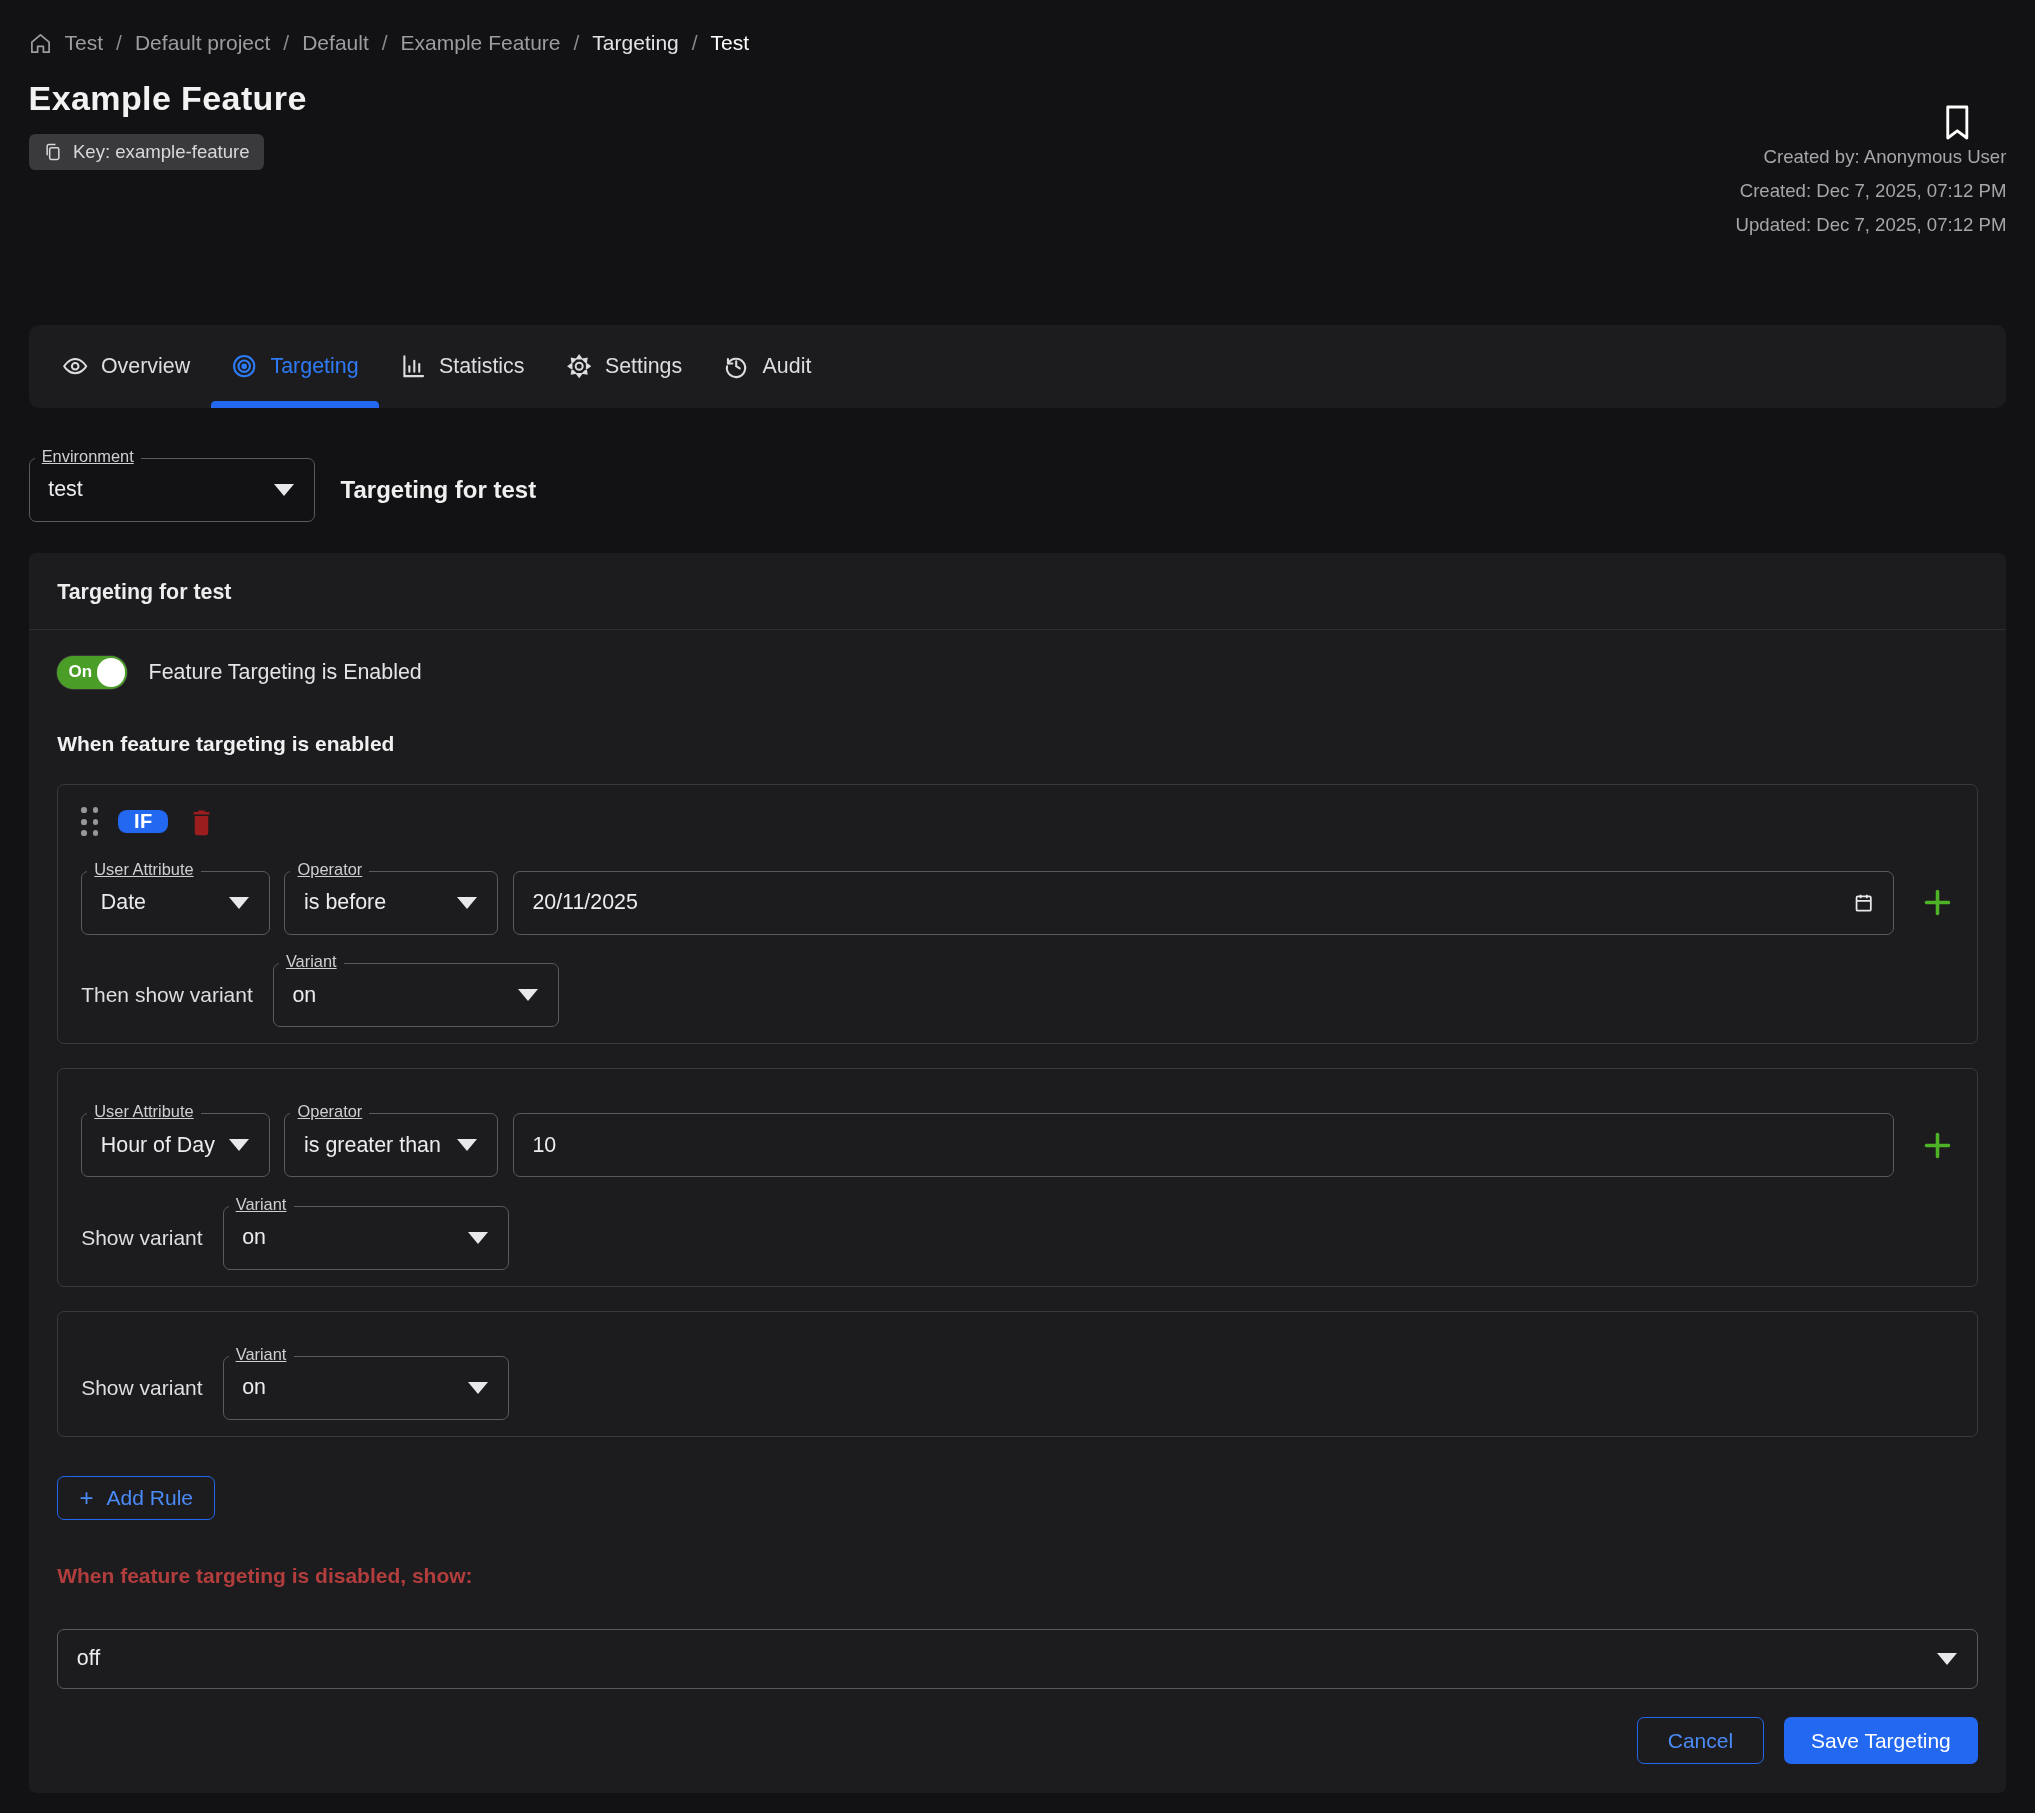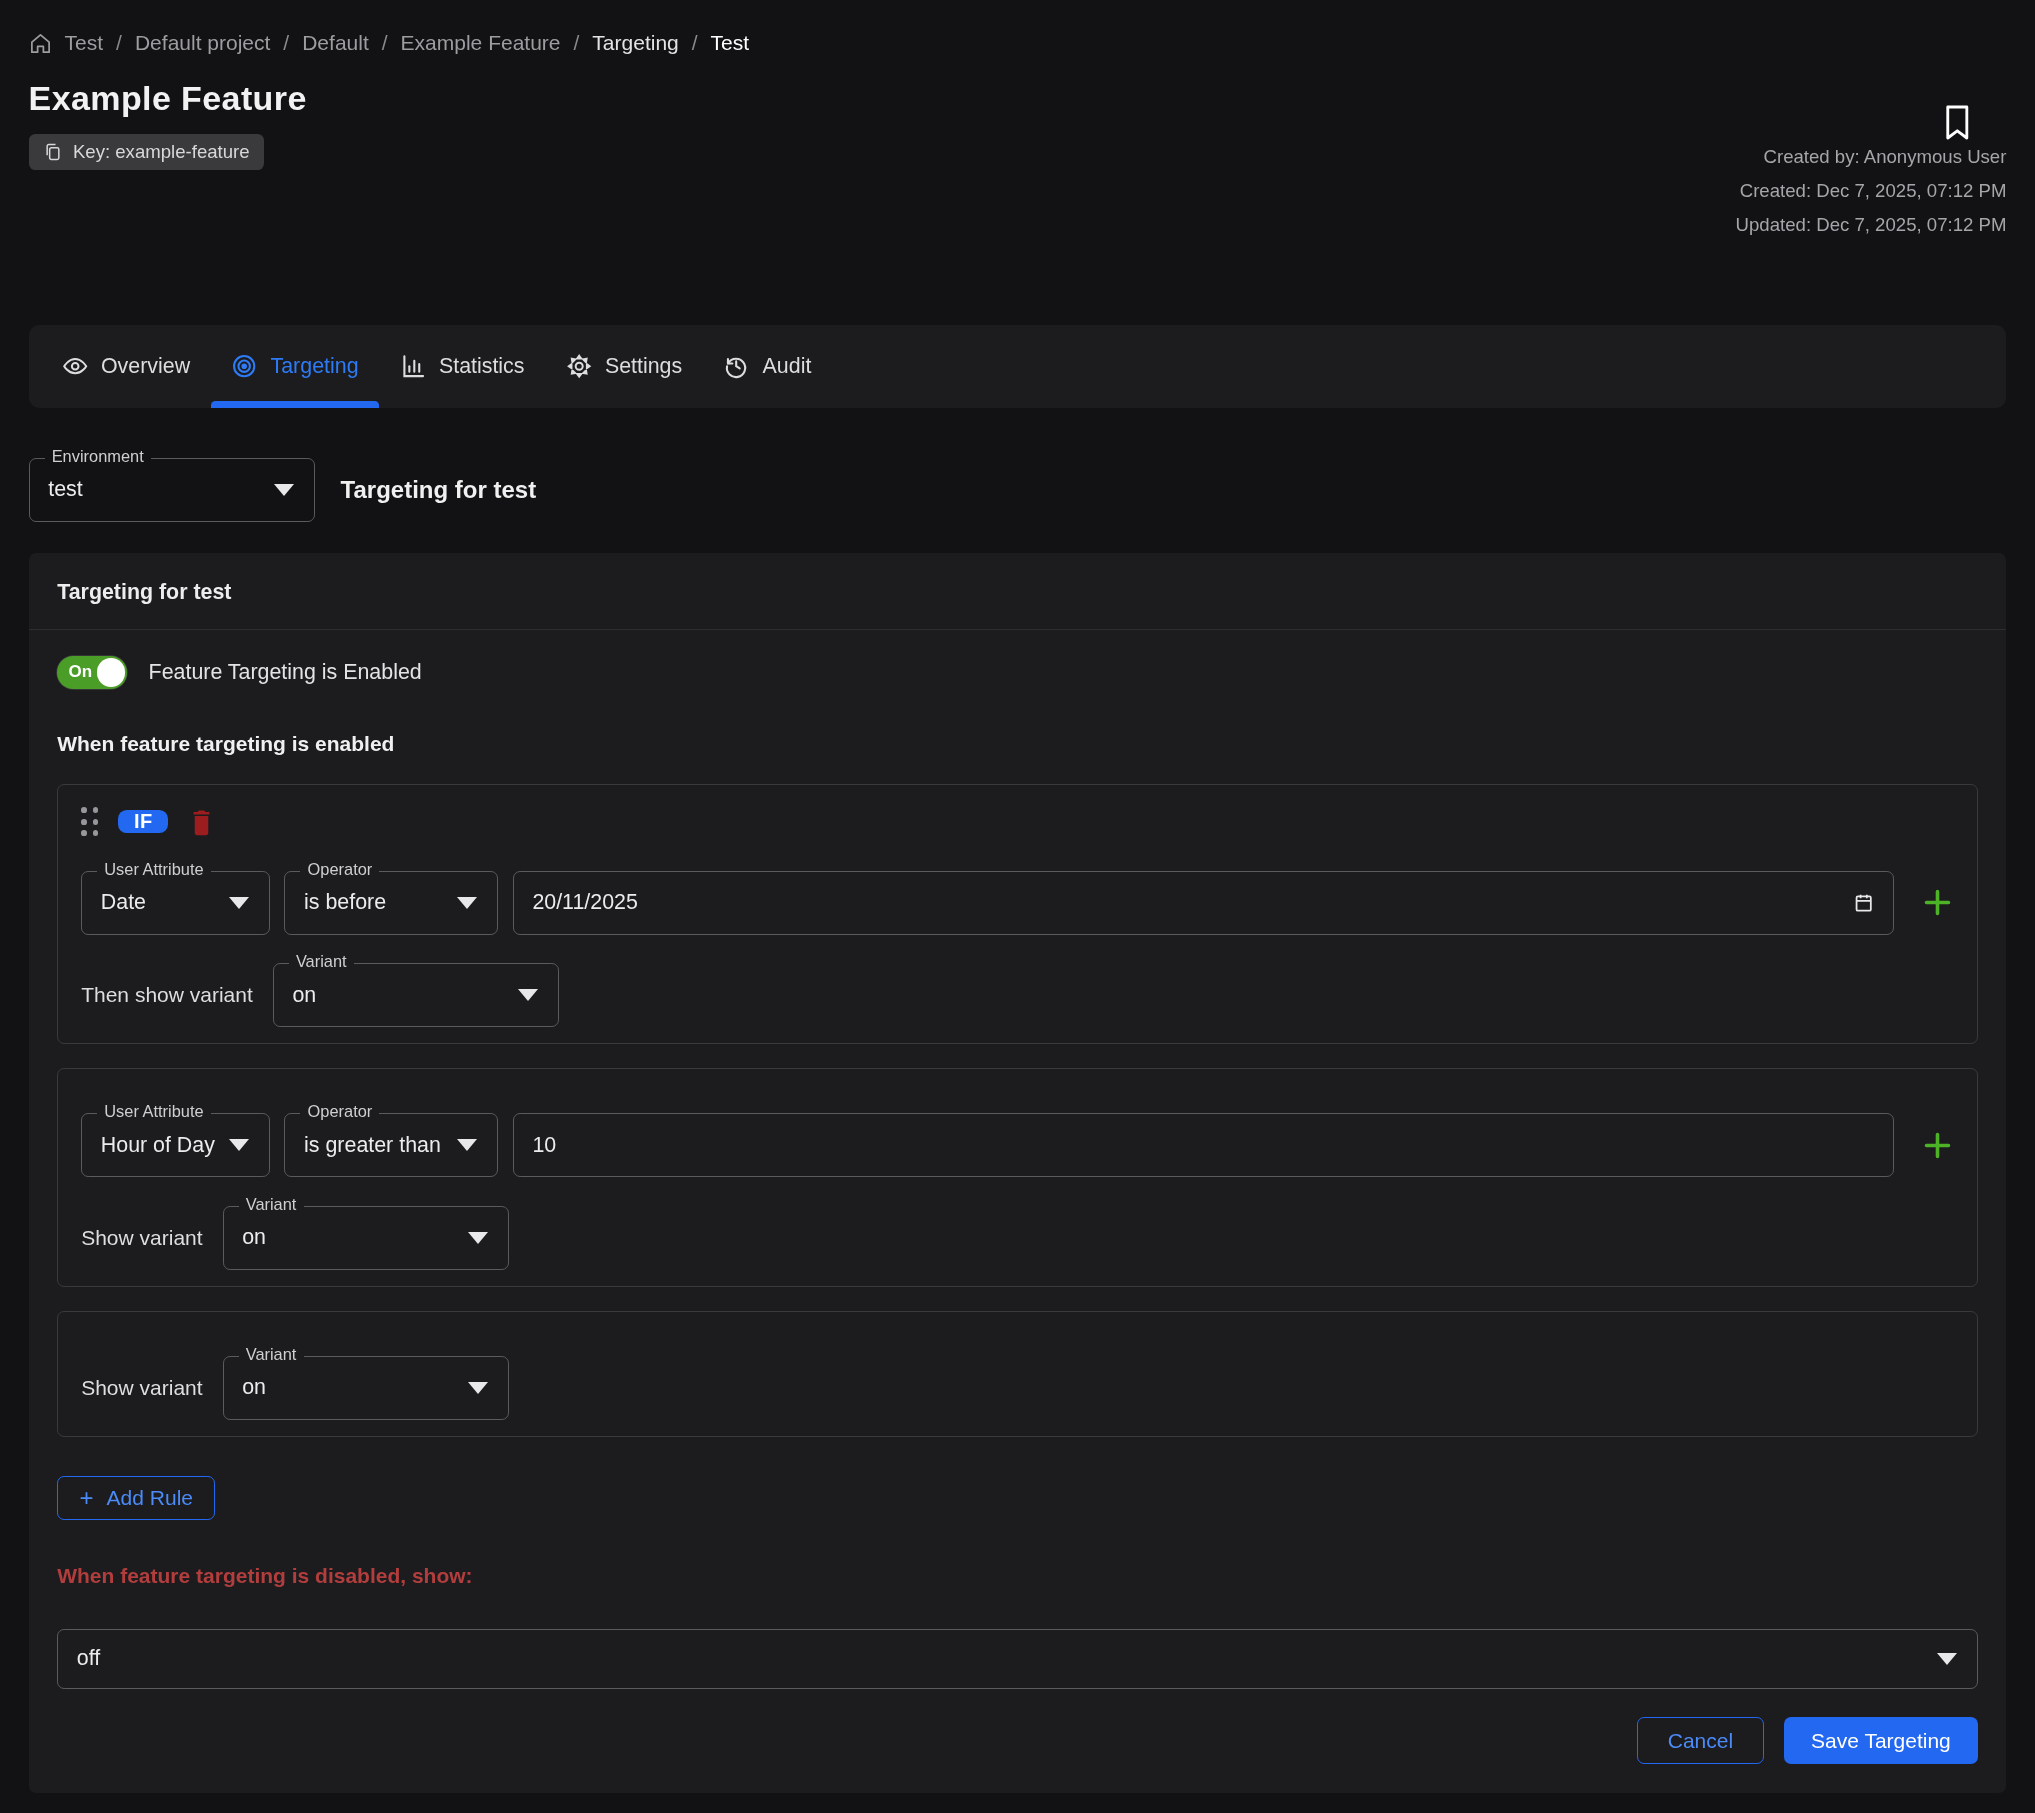--- a/index.html
+++ b/index.html
@@ -38,22 +38,22 @@
   .tab.active::after{
     content:""; position:absolute; left:-20px; right:-20px; bottom:0; height:6.4px;
     background:#2368f0; border-radius:4.3px 4.3px 0 0;
   }
   
   .field{
     position:relative; height:64px; border:1.4px solid #5a5a5f; border-radius:7.1px;
     display:flex; align-items:center; padding:0 18.6px; background:transparent; cursor:pointer;
   }
   .field .flabel{
-    position:absolute; top:-12px; left:15px; font-size:16.4px; color:#cfcfd2;
-    background:#1c1c1f; padding:0 7.1px; white-space:nowrap;
+    position:absolute; top:-12px; left:5px; font-size:16.4px; color:#cfcfd2;
+    background:#1c1c1f; padding:0 7.1px; white-space:nowrap;text-decoration:underline;
   }
   .field.on-page .flabel{ background:#121214; }
   .field .fvalue{ font-size:21.4px; color:#ececee; }
   .caret{ position:absolute; right:20px; width:0; height:0;
           border-left:10px solid transparent; border-right:10px solid transparent;
           border-top:12px solid #e8e8ea; }
   
   .env-row{ margin-top:50px; display:flex; align-items:center; }
   .env-select{ width:286px; background:#121214; }
   .page-heading{ margin-left:26px; font-size:24px; font-weight:bold; color:#f0f0f1; }

